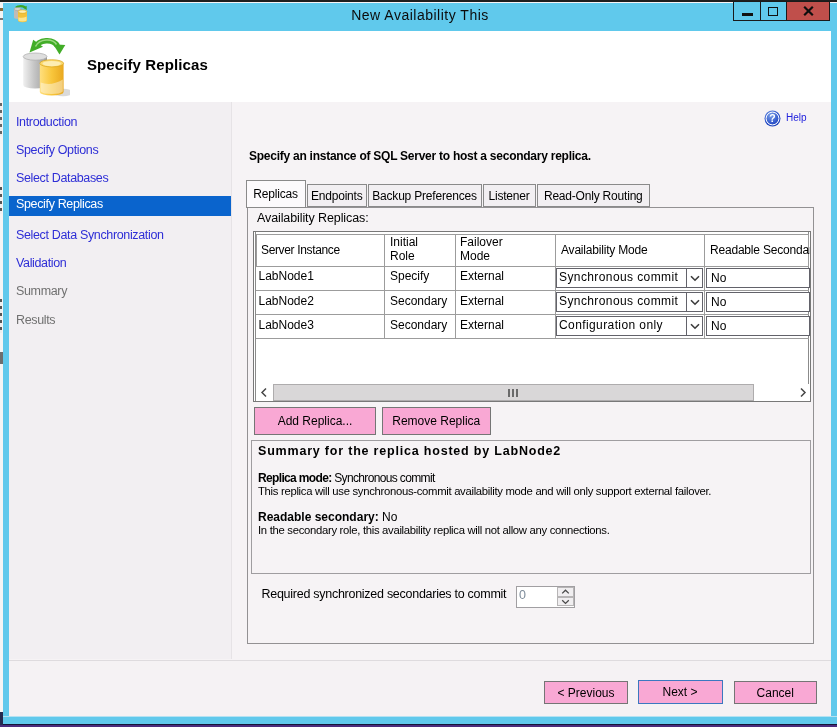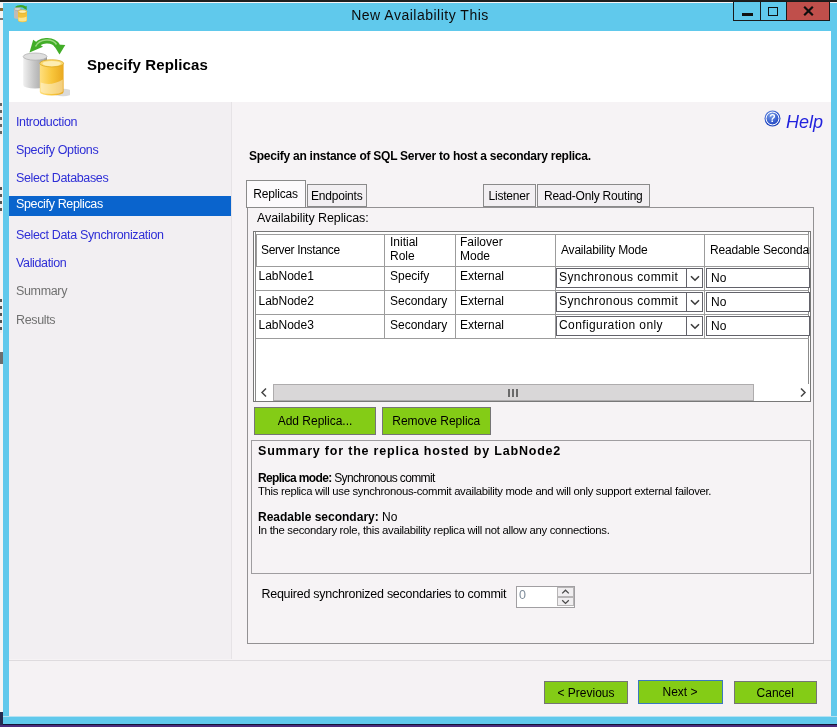--- a/index.html
+++ b/index.html
@@ -1,20 +1,20 @@
 <!DOCTYPE html>
 <html><head>
 <meta charset="utf-8">
 <style>
   * { margin:0; padding:0; box-sizing:border-box; }
   html,body { width:837px; height:727px; overflow:hidden; }
   body { font-family:"Liberation Sans", sans-serif; }
   #win { position:relative; width:837px; height:727px; background:#f6f3f5; }
   .abs { position:absolute; }
-  .btn { background:#84cc16; border:1px solid #757575; display:flex; align-items:center; justify-content:center;
+  .btn { background:#f9a8d4; border:1px solid #757575; display:flex; align-items:center; justify-content:center;
          font-size:12px; color:#000; }
   .nav-item { position:absolute; left:16px; font-size:12.5px; color:#2e2ed6; letter-spacing:-0.35px; white-space:nowrap; }
   .nav-dis { color:#717171; }
   .t { position:absolute; white-space:nowrap; font-size:12px; color:#000; }
   .tab { height:23px; background:#f2eff2; border:1px solid #8a8a8a; display:flex; align-items:center;
          justify-content:center; font-size:12px; color:#000; letter-spacing:-0.2px; }
   .combo { width:147.5px; height:20px; border:1px solid #62626a; background:#fff; }
   .combo span { position:absolute; left:2.5px; top:1.5px; font-size:12px; letter-spacing:0.4px; }
   .combo i { position:absolute; right:15px; top:0; width:1px; height:18px; background:#62626a; }
   .nobox { left:451.5px; width:104px; height:20px; border:1px solid #62626a; background:#fff;
@@ -115,25 +115,26 @@
         <radialGradient id="hg" cx="0.4" cy="0.3" r="0.9">
       <stop offset="0" stop-color="#7aa0e8"></stop>
           <stop offset="0.6" stop-color="#2b50c8"></stop>
           <stop offset="1" stop-color="#1a3aa8"></stop>
     </radialGradient>
       </defs>
     <circle cx="8.5" cy="8.5" r="8" fill="url(#hg)"></circle>
     <circle cx="8.5" cy="8.5" r="6.4" fill="none" stroke="#ffffff" stroke-width="1"></circle>
     <text x="8.5" y="12.4" text-anchor="middle" font-family="Liberation Sans" font-size="10.5" font-weight="bold" fill="#fff">?</text>
   </svg>
-  <div class="t" style="left:786px;top:112px;font-size:18px;color:#2222dd;font-style:italic;">Help</div>
+  <div class="t" style="left:786px;top:112px;font-size:10px;color:#2222dd;">Help</div>
 
   <div class="t" style="left:249px;top:149px;font-weight:bold;letter-spacing:-0.25px;">Specify an instance of SQL Server to host a secondary replica.</div>
 
   <div class="abs tab" style="left:307px;top:184px;width:59.5px;">Endpoints</div>
+  <div class="abs tab" style="left:367.5px;top:184px;width:114px;">Backup Preferences</div>
   <div class="abs tab" style="left:482.5px;top:184px;width:53px;">Listener</div>
   <div class="abs tab" style="left:536.5px;top:184px;width:113.5px;">Read-Only Routing</div>
 
   <div class="abs" style="left:246.5px;top:207px;width:567.5px;height:436.5px;border:1px solid #939193;background:#f6f3f5;"></div>
   <div class="abs tab" style="left:245.5px;top:180px;width:60px;height:28px;background:#fcfafc;z-index:2;">Replicas</div>
 
   <div class="t" style="left:257px;top:210.5px;font-size:12.5px;letter-spacing:-0.1px;">Availability Replicas:</div>
 
   <div class="abs" style="left:253px;top:231px;width:558px;height:170.5px;border:1px solid #787878;background:#fff;overflow:hidden;">
 

